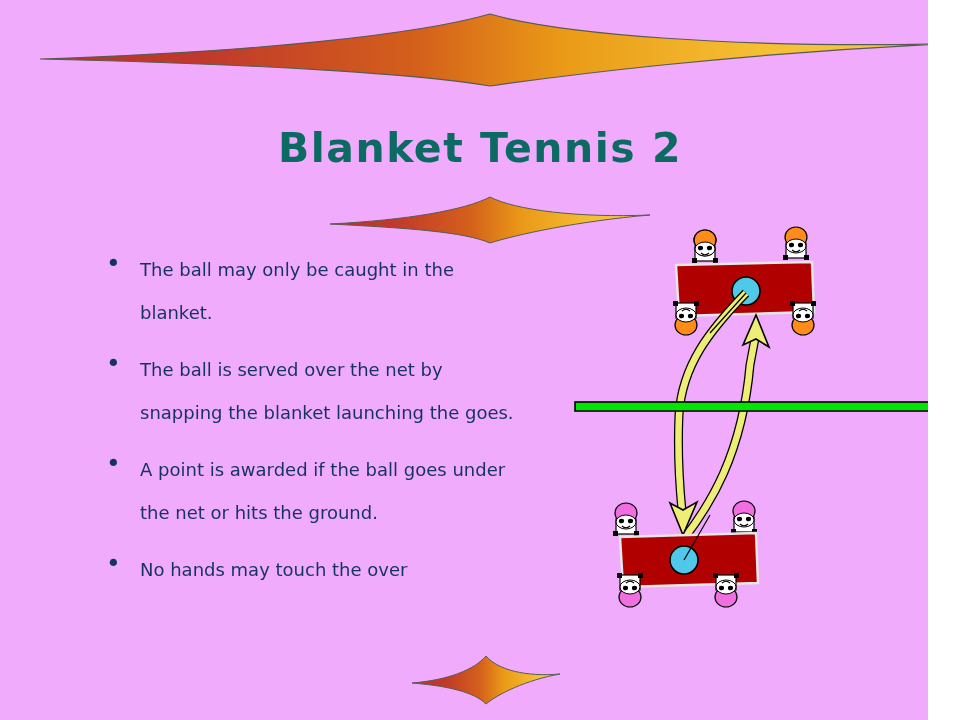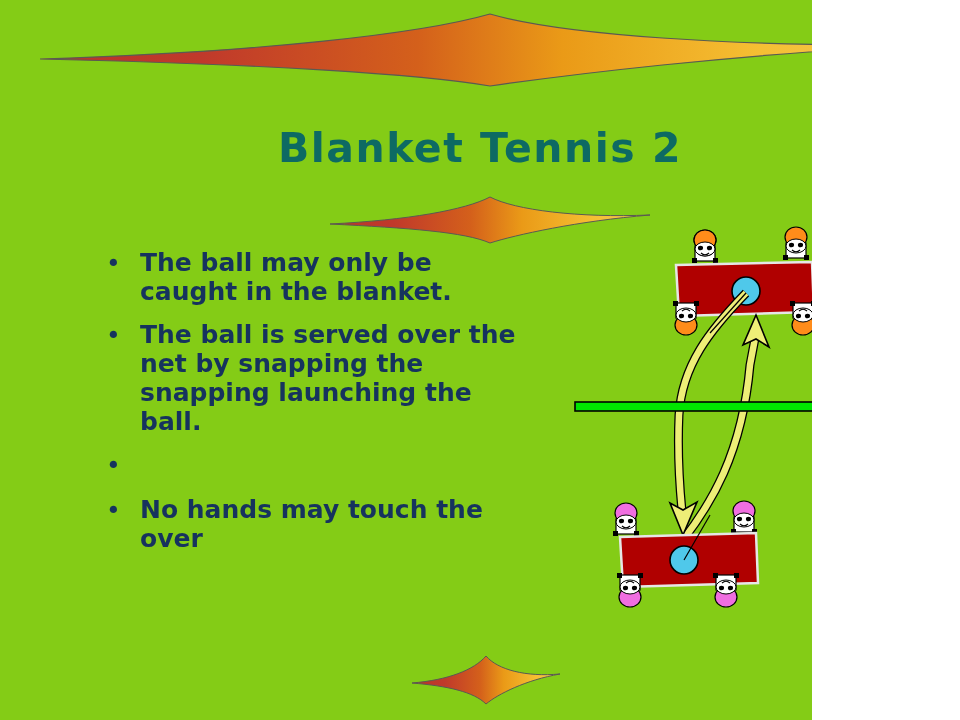--- a/index.html
+++ b/index.html
@@ -6,23 +6,23 @@
   html, body {
     margin: 0;
     padding: 0;
     background: #ffffff;
   }
   body {
     font-family: "DejaVu Sans", sans-serif;
   }
   #slide {
     position: relative;
-    width: 812px;
+    width: 928px;
     height: 720px;
-    background: #84cc16;
+    background: #f0abfc;
     overflow: hidden;
   }
   
   .ornament {
     position: absolute;
     pointer-events: none;
   }
   #ornament-top   { left: 40px;  top: 4px;   width: 900px; height: 90px; }
   #ornament-mid   { left: 330px; top: 192px; width: 320px; height: 56px; }
   #ornament-bot   { left: 412px; top: 652px; width: 148px; height: 56px; }
@@ -61,23 +61,23 @@
     font-size: 25px;
     line-height: 31px;
     color: #16335e;
     text-align: left;
     padding-left: 10px;
     box-sizing: border-box;
   }
   .bullet-text {
     flex: 1 1 auto;
     font-family: "DejaVu Sans", sans-serif;
-    font-size: 25px;
-    line-height: 29px;
-    font-weight: bold;
+    font-size: 18px;
+    line-height: 43px;
+    font-weight: normal;
     color: #16335e;
   }
 
   
   #illustration {
     position: absolute;
     left: 560px;
     top: 215px;
     width: 380px;
     height: 420px;
@@ -124,24 +124,25 @@
     </svg>
   </div>
 
   <div id="body-list">
     <div class="bullet-row">
       <span class="bullet-dot">•</span>
       <span class="bullet-text">The ball may only be caught in the blanket.</span>
     </div>
     <div class="bullet-row">
       <span class="bullet-dot">•</span>
-      <span class="bullet-text">The ball is served over the net by snapping the snapping launching the ball.</span>
+      <span class="bullet-text">The ball is served over the net by snapping the blanket launching the goes.</span>
     </div>
     <div class="bullet-row">
       <span class="bullet-dot">•</span>
+      <span class="bullet-text">A point is awarded if the ball goes under the net or hits the ground.</span>
     </div>
     <div class="bullet-row">
       <span class="bullet-dot">•</span>
       <span class="bullet-text">No hands may touch the over</span>
     </div>
   </div>
 
   <div id="illustration">
     <svg viewBox="0 0 380 420" width="380" height="420">
 

